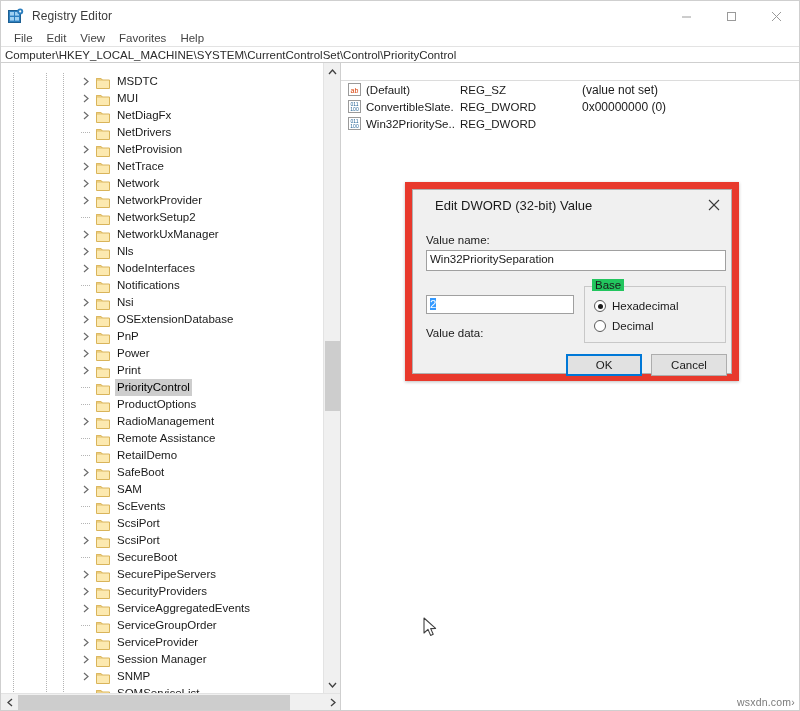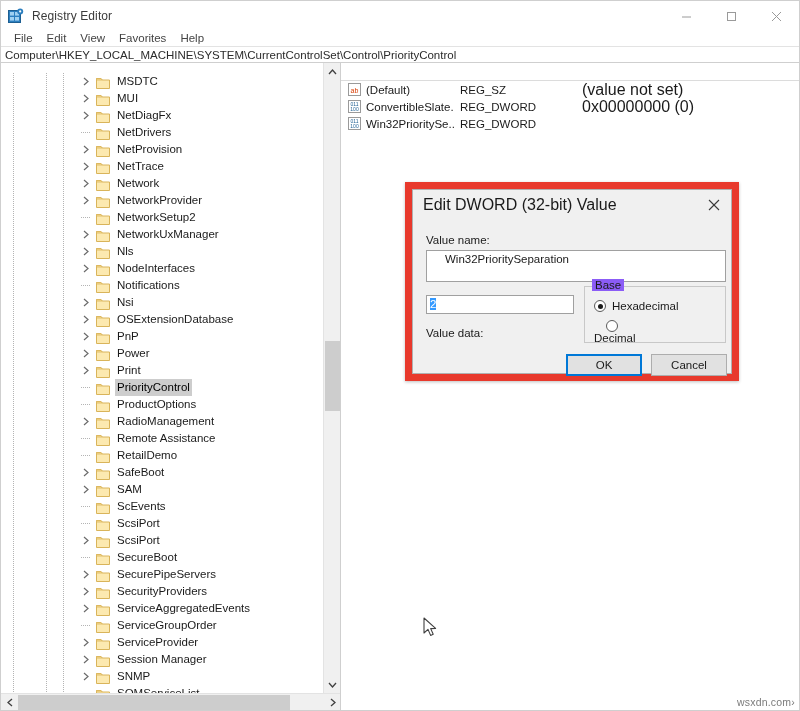--- a/index.html
+++ b/index.html
@@ -161,21 +161,21 @@
   .value-row .vname {
     width: 113px; flex: none; display: flex; align-items: center;
     padding-left: 7px; font-size: 11.5px; color: #1a1a1a;
     overflow: hidden; white-space: nowrap;
   }
   .value-row .vtype {
     width: 122px; flex: none; padding-left: 6px;
     font-size: 11.5px; color: #1a1a1a; white-space: nowrap;
   }
   .value-row .vdata {
-    flex: 1; padding-left: 6px; font-size: 16px; color: #1a1a1a;
+    flex: 1; padding-left: 6px; font-size: 12px; color: #1a1a1a;
     white-space: nowrap;
   }
   .val-icon { width: 13px; height: 13px; flex: none; margin-right: 5px; position: relative; }
 
   
   #dialog-wrap {
     position: absolute; left: 404px; top: 181px;
     width: 334px; height: 199px;
     background: #e8392c;
     padding: 7px;
@@ -184,63 +184,63 @@
   #dialog {
     width: 100%; height: 100%;
     background: #f0f0f0; border: 1px solid #b0b0b0;
     position: relative;
   }
   #dlg-titlebar {
     height: 30px; display: flex; align-items: center;
     background: #f0f0f0;
   }
   #dlg-title {
-    font-size: 16px; color: #1a1a1a; padding-left: 10px; font-weight: 400;
+    font-size: 13px; color: #1a1a1a; padding-left: 22px; font-weight: 400;
   }
   #dlg-close {
     margin-left: auto; width: 34px; height: 28px;
     display: flex; align-items: center; justify-content: center;
     color: #3b3b3b;
   }
   .dlg-label {
     font-size: 11.5px; color: #1a1a1a;
   }
   #value-name-label { position: absolute; left: 13px; top: 44px; }
   #value-name-input {
-    position: absolute; left: 13px; top: 60px; width: 300px; height: 32px;
+    position: absolute; left: 13px; top: 60px; width: 300px; height: 21px;
     background: #ffffff; border: 1px solid #a0a0a0;
     font-family: "Liberation Sans", sans-serif;
     font-size: 11.5px; color: #1a1a1a;
-    padding: 0 18px; line-height: 17px;
+    padding: 0 3px; line-height: 17px;
   }
   #value-data-label { position: absolute; left: 13px; top: 89px; margin-top: 48px; }
   #value-data-input {
     position: absolute; left: 13px; top: 105px; width: 148px; height: 19px;
     background: #ffffff; border: 1px solid #a0a0a0;
     font-size: 11.5px; padding: 0 3px; line-height: 17px;
     color: #1a1a1a;
   }
   #value-data-input .sel {
     background: #3399ff; color: #ffffff;
   }
   #base-group {
     position: absolute; left: 171px; top: 96px; width: 142px; height: 57px;
     border: 1px solid #c8c8c8;
   }
   #base-legend {
     position: absolute; left: 179px; top: 89px;
-    background: #8b5cf6; padding: 0 3px;
+    background: #22c55e; padding: 0 3px;
     font-size: 11.5px; color: #1a1a1a;
   }
   .radio-row {
     position: absolute; left: 181px; display: flex; align-items: center;
     font-size: 11.5px; color: #1a1a1a;
   }
   #radio-hex { top: 110px; }
-  #radio-dec { top: 130px; flex-direction: column; }
+  #radio-dec { top: 130px; }
   .radio-dot {
     width: 12px; height: 12px; border-radius: 50%;
     border: 1px solid #5a5a5a; background: #fff;
     margin-right: 6px; position: relative; flex: none;
   }
   .radio-dot.checked::after {
     content: ""; position: absolute; left: 2.5px; top: 2.5px;
     width: 5px; height: 5px; border-radius: 50%; background: #1a1a1a;
   }
   .dlg-btn {

